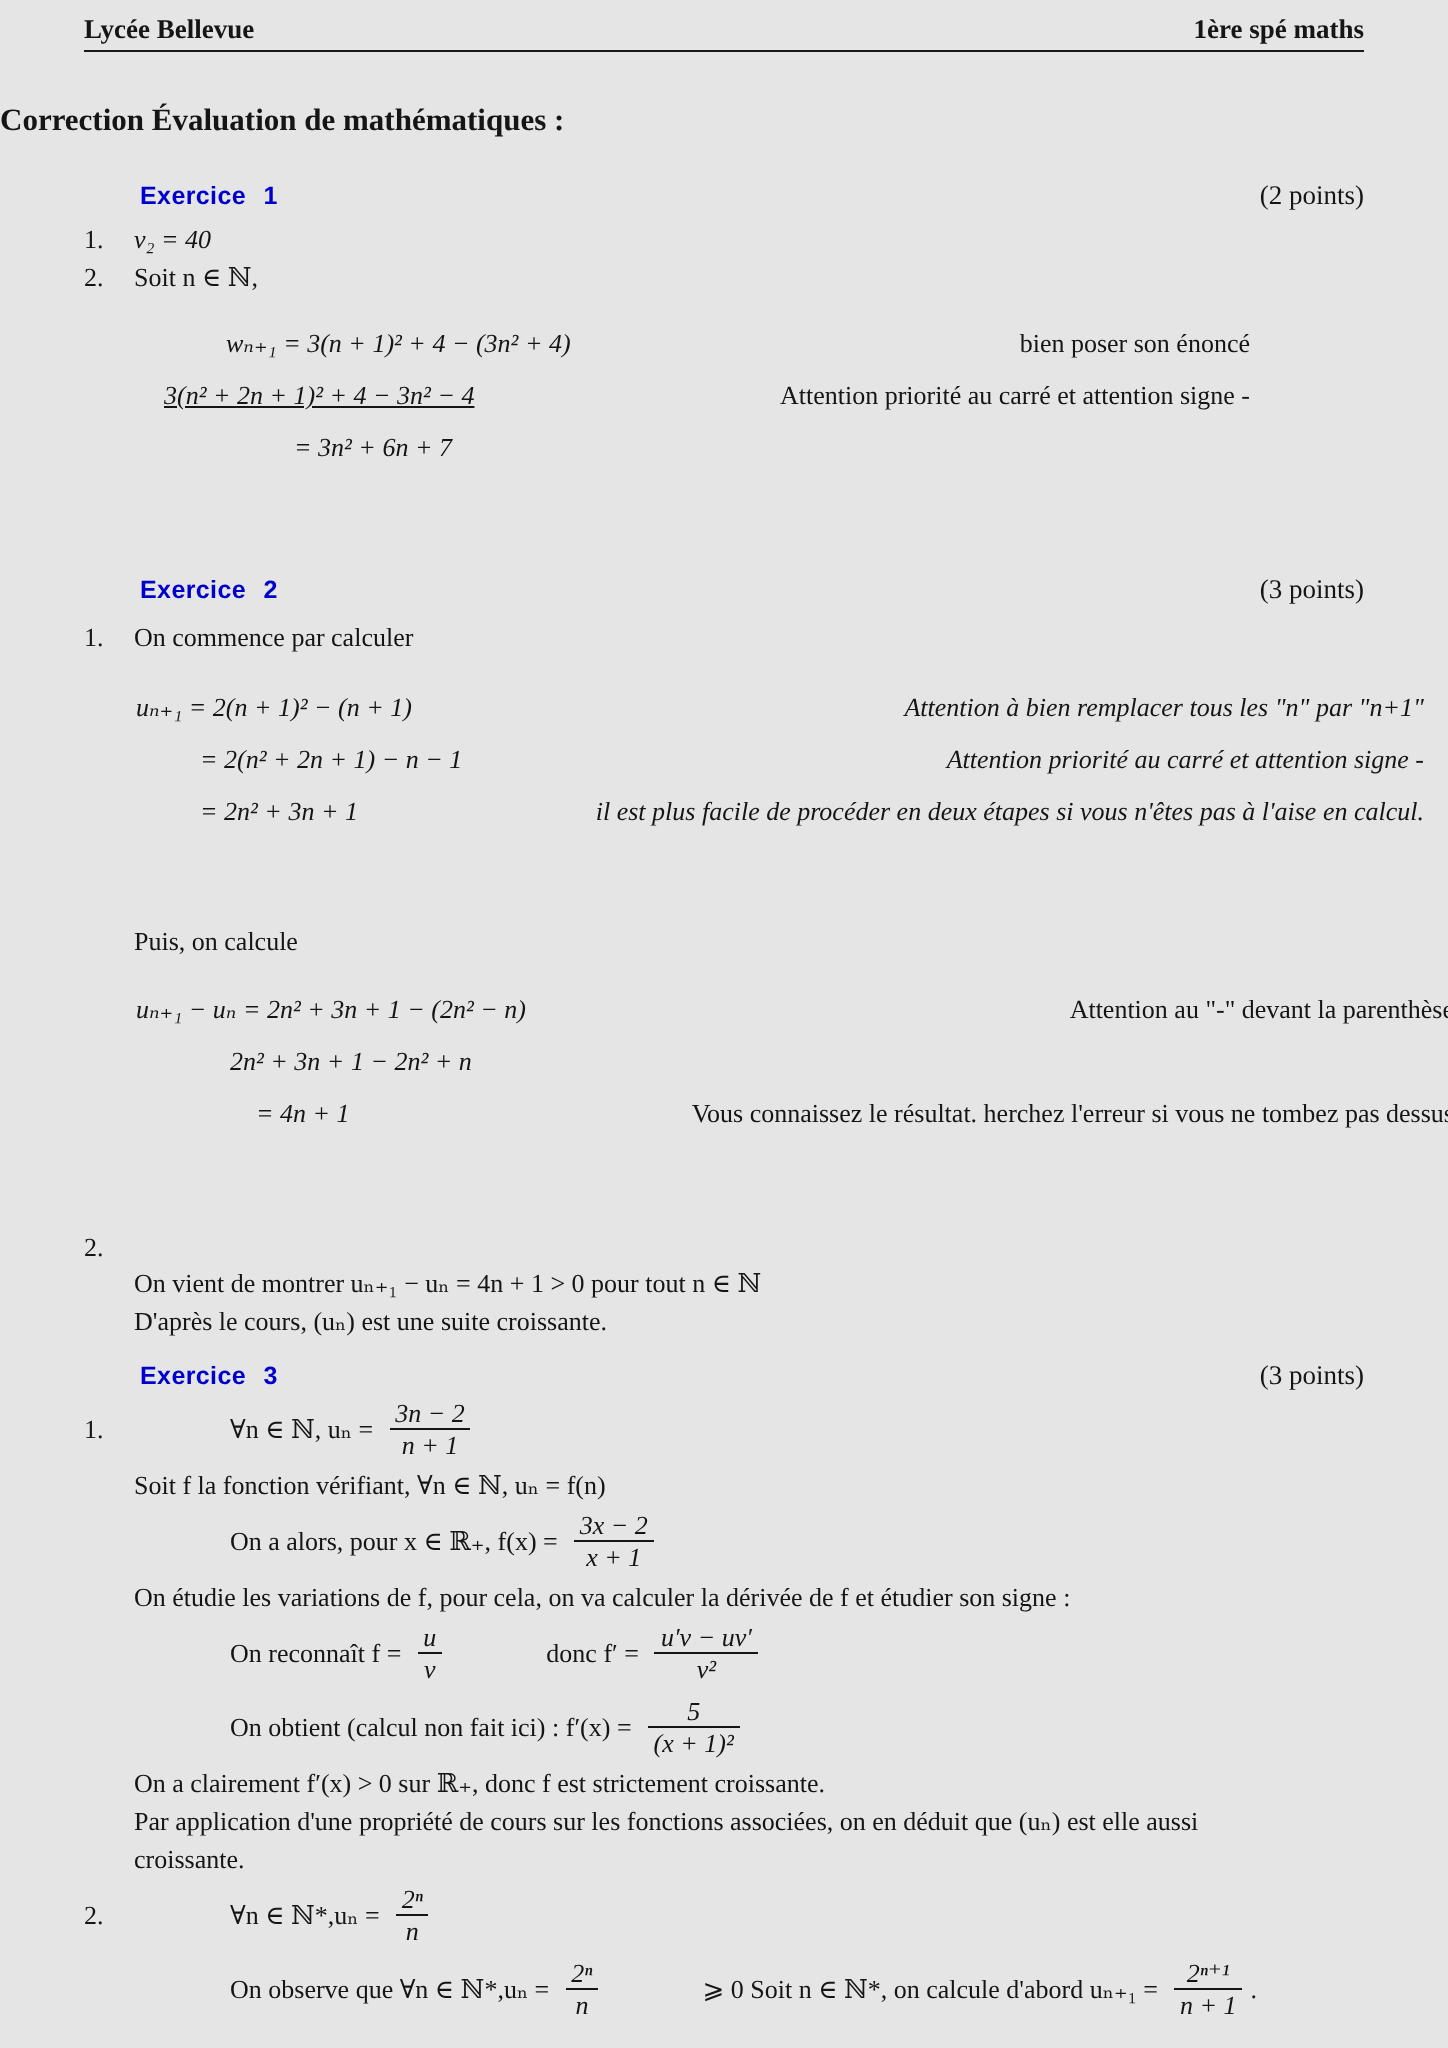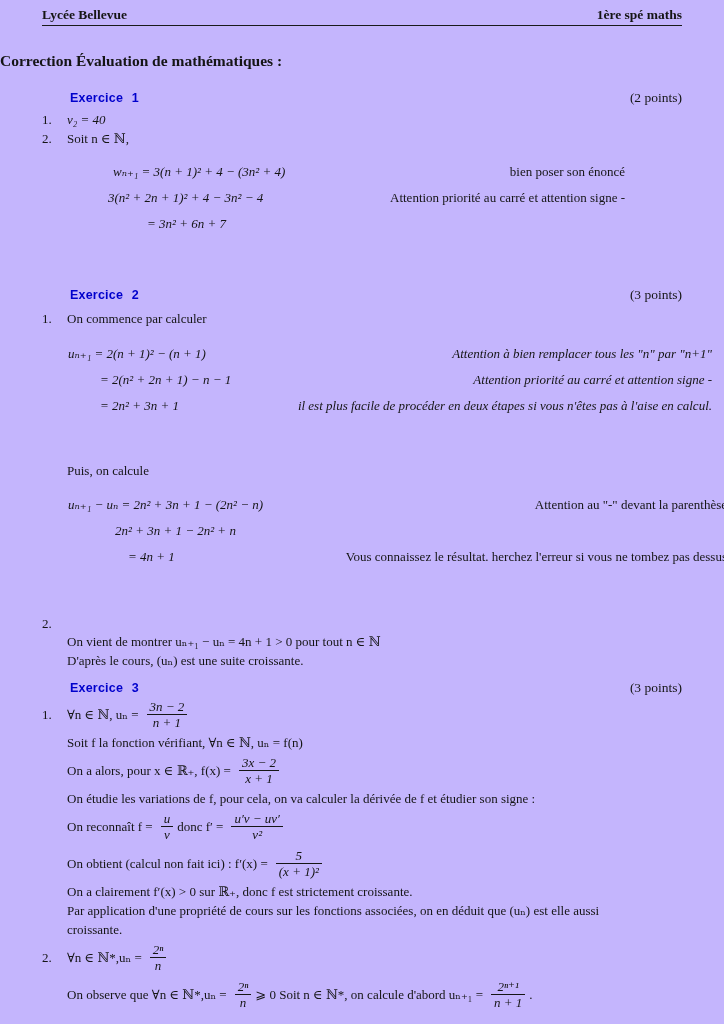--- a/index.html
+++ b/index.html
@@ -1,50 +1,50 @@
 <!DOCTYPE html>
 <html><head>
 <meta charset="utf-8">
 <style>
   html,body{margin:0;padding:0;background:#ffffff;}
   .page{
-    position:relative;width:724px;height:1024px;background:#c4b5fd;
+    position:relative;width:724px;height:1024px;background:#e5e5e5;
     overflow:hidden;color:#151515;
     font-family:"Liberation Serif","DejaVu Serif",serif;font-size:13px;
   }
   .hdr{display:flex;justify-content:space-between;align-items:baseline;
     padding:7px 42px 0 42px;font-weight:bold;font-size:13.5px;line-height:15px;}
   .rule{border-bottom:1.7px solid #1a1a1a;margin:3px 42px 0 42px;}
   .title{text-align:left;font-weight:bold;font-size:15.5px;margin-top:26px;}
   .content{padding:0 42px;}
   .exhead{display:flex;justify-content:space-between;align-items:baseline;}
   .exlabel{margin-left:28px;color:#0000cc;font-family:"Liberation Sans","DejaVu Sans",sans-serif;
     font-weight:bold;font-size:12.5px;word-spacing:5px;letter-spacing:0.2px;}
   .pts{font-size:13.5px;}
   .item{display:flex;align-items:baseline;}
   .inum{width:25px;flex-shrink:0;}
   .math{font-style:italic;}
   .eqrow{display:flex;align-items:baseline;line-height:26px;}
   .eqnote{margin-left:auto;white-space:nowrap;font-style:normal;}
   .ex1row{padding-right:57px;gap:32px;}
   .ex2a .eqnote{margin-right:-30px;font-style:italic;}
   .ex2b .eqnote{margin-right:-45px;}
-  .ml71{margin-left:71px;} .ml101{margin-left:66px;} .ml105{margin-left:105px;}
+  .ml71{margin-left:71px;} .ml101{margin-left:40px;text-decoration:underline;} .ml105{margin-left:105px;}
   .ml26{margin-left:26px;} .ml46{margin-left:58px;} .ml73{margin-left:73px;} .ml86{margin-left:86px;}
   .mt6{margin-top:6px;} .mt3{margin-top:3px;} .mt8{margin-top:8px;}
   .mt12{margin-top:12px;} .mt14{margin-top:14px;} .mt20{margin-top:20px;}
   .mt42{margin-top:42px;} .mt46{margin-top:46px;} .mt50{margin-top:50px;} .mt10{margin-top:10px;}
   .tline{line-height:19px;margin-left:25px;}
   .fline{display:flex;align-items:center;line-height:17px;padding:3px 0;margin-left:25px;}
   .fline.item2x{margin-left:0;}
   .fline .inum{align-self:center;}
   .frac{display:inline-block;text-align:center;margin:0 4px;font-style:italic;vertical-align:middle;}
   .fn{display:block;padding:0 3px;line-height:15px;}
   .fd{display:block;border-top:1.3px solid #151515;padding:0 3px;line-height:15px;}
-  .sp{margin-right:4px;}
+  .sp{margin-right:4px;margin-left:48px;}
 </style>
 </head>
 <body>
 
 <div class="page">
 
   <div class="hdr">
     <span>Lycée Bellevue</span>
     <span>1ère spé maths</span>
   </div>

